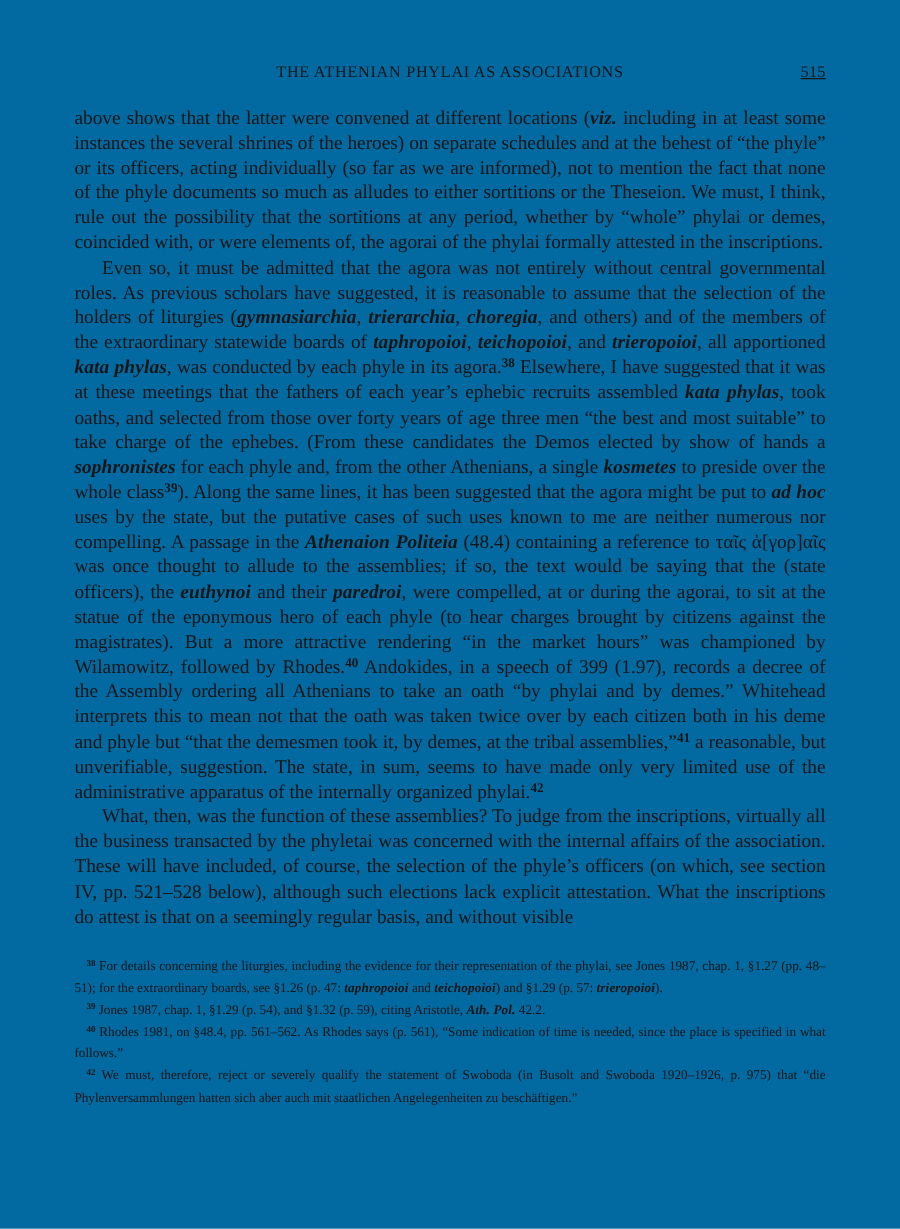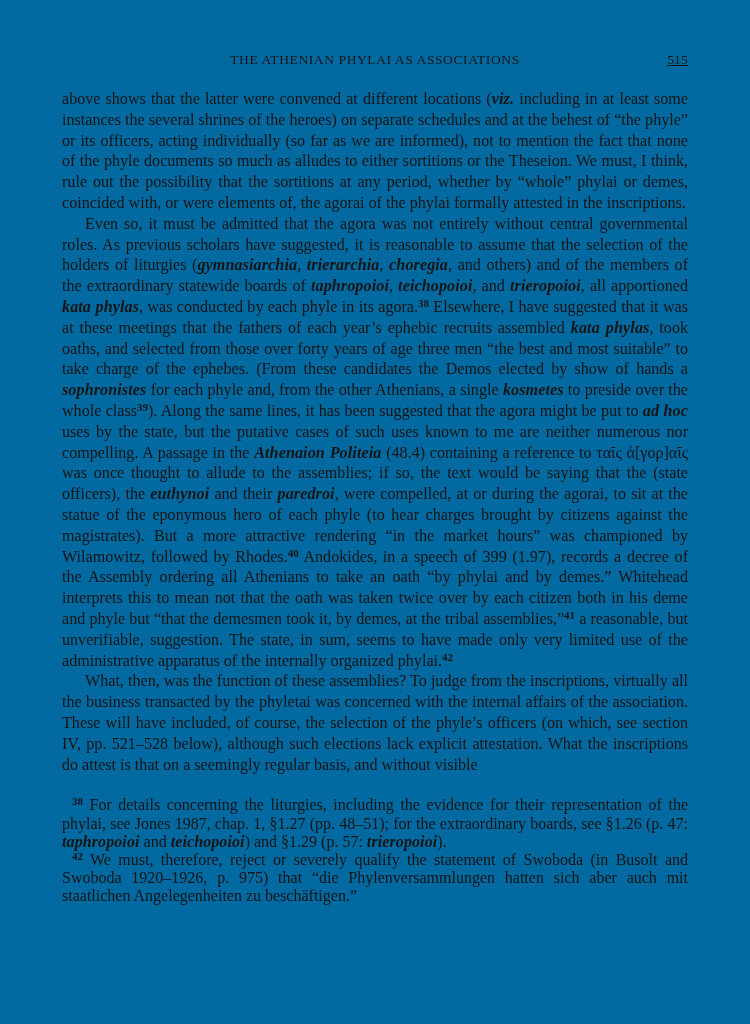--- a/index.html
+++ b/index.html
@@ -47,21 +47,21 @@
   }
   .body-text p {
     margin: 0;
     padding: 0;
   }
   .body-text p.indent {
     text-indent: 23px;
   }
   .footnotes {
     margin-top: 21px;
-    font-size: 16px;
+    font-size: 11px;
     line-height: 18.2px;
     text-align: justify;
   }
   .footnote {
     margin: 0;
     text-indent: 10px;
   }
   sup {
     font-size: 0.68em;
     line-height: 0;
@@ -91,17 +91,19 @@
     </div>
 
     <div class="body-text">
       <p><span>above shows that the latter were convened at different locations (</span><i>viz.</i><span> including in at least some instances the several shrines of the heroes) on separate schedules and at the behest of “the phyle” or its officers, acting individually (so far as we are informed), not to mention the fact that none of the phyle documents so much as alludes to either sortitions or the Theseion.  We must, I think, rule out the possibility that the sortitions at any period, whether by “whole” phylai or demes, coincided with, or were elements of, the agorai of the phylai formally attested in the inscriptions.</span></p>
       <p class="indent"><span>Even so, it must be admitted that the agora was not entirely without central governmental roles.  As previous scholars have suggested, it is reasonable to assume that the selection of the holders of liturgies (</span><i>gymnasiarchia</i><span>, </span><i>trierarchia</i><span>, </span><i>choregia</i><span>, and others) and of the members of the extraordinary statewide boards of </span><i>taphropoioi</i><span>, </span><i>teichopoioi</i><span>, and </span><i>trieropoioi</i><span>, all apportioned </span><i>kata phylas</i><span>, was conducted by each phyle in its agora.</span><sup>38</sup><span>  Elsewhere, I have suggested that it was at these meetings that the fathers of each year’s ephebic recruits assembled </span><i>kata phylas</i><span>, took oaths, and selected from those over forty years of age three men “the best and most suitable” to take charge of the ephebes.  (From these candidates the Demos elected by show of hands a </span><i>sophronistes</i><span> for each phyle and, from the other Athenians, a single </span><i>kosmetes</i><span> to preside over the whole class</span><sup>39</sup><span>).  Along the same lines, it has been suggested that the agora might be put to </span><i>ad hoc</i><span> uses by the state, but the putative cases of such uses known to me are neither numerous nor compelling.  A passage in the </span><i>Athenaion Politeia</i><span> (48.4) containing a reference to ταῖς ἀ[γορ]αῖς was once thought to allude to the assemblies; if so, the text would be saying that the (state officers), the </span><i>euthynoi</i><span> and their </span><i>paredroi</i><span>, were compelled, at or during the agorai, to sit at the statue of the eponymous hero of each phyle (to hear charges brought by citizens against the magistrates).  But a more attractive rendering “in the market hours” was championed by Wilamowitz, followed by Rhodes.</span><sup>40</sup><span>  Andokides, in a speech of 399 (1.97), records a decree of the Assembly ordering all Athenians to take an oath “by phylai and by demes.”  Whitehead interprets this to mean not that the oath was taken twice over by each citizen both in his deme and phyle but “that the demesmen took it, by demes, at the tribal assemblies,”</span><sup>41</sup><span> a reasonable, but unverifiable, suggestion.  The state, in sum, seems to have made only very limited use of the administrative apparatus of the internally organized phylai.</span><sup>42</sup></p>
       <p class="indent"><span>What, then, was the function of these assemblies?  To judge from the inscriptions, virtually all the business transacted by the phyletai was concerned with the internal affairs of the association.  These will have included, of course, the selection of the phyle’s officers (on which, see section IV, pp. 521–528 below), although such elections lack explicit attestation.  What the inscriptions do attest is that on a seemingly regular basis, and without visible</span></p>
     </div>
 
     <div class="footnotes">
       <p class="footnote"><sup>38</sup><span>  For details concerning the liturgies, including the evidence for their representation of the phylai, see Jones 1987, chap. 1, §1.27 (pp. 48–51); for the extraordinary boards, see §1.26 (p. 47: </span><i>taphropoioi</i><span> and </span><i>teichopoioi</i><span>) and §1.29 (p. 57: </span><i>trieropoioi</i><span>).</span></p>
+      <p class="footnote"><sup>39</sup><span>  Jones 1987, chap. 1, §1.29 (p. 54), and §1.32 (p. 59), citing Aristotle, </span><i>Ath. Pol.</i><span> 42.2.</span></p>
+      <p class="footnote"><sup>40</sup><span>  Rhodes 1981, on §48.4, pp. 561–562.  As Rhodes says (p. 561), “Some indication of time is needed, since the place is specified in what follows.”</span></p>
       <p class="footnote"><sup>42</sup><span>  We must, therefore, reject or severely qualify the statement of Swoboda (in Busolt and Swoboda 1920–1926, p. 975) that “die Phylenversammlungen hatten sich aber auch mit staatlichen Angelegenheiten zu beschäftigen.”</span></p>
     </div>
 
   </div>
 </div>
 
 </body></html>

